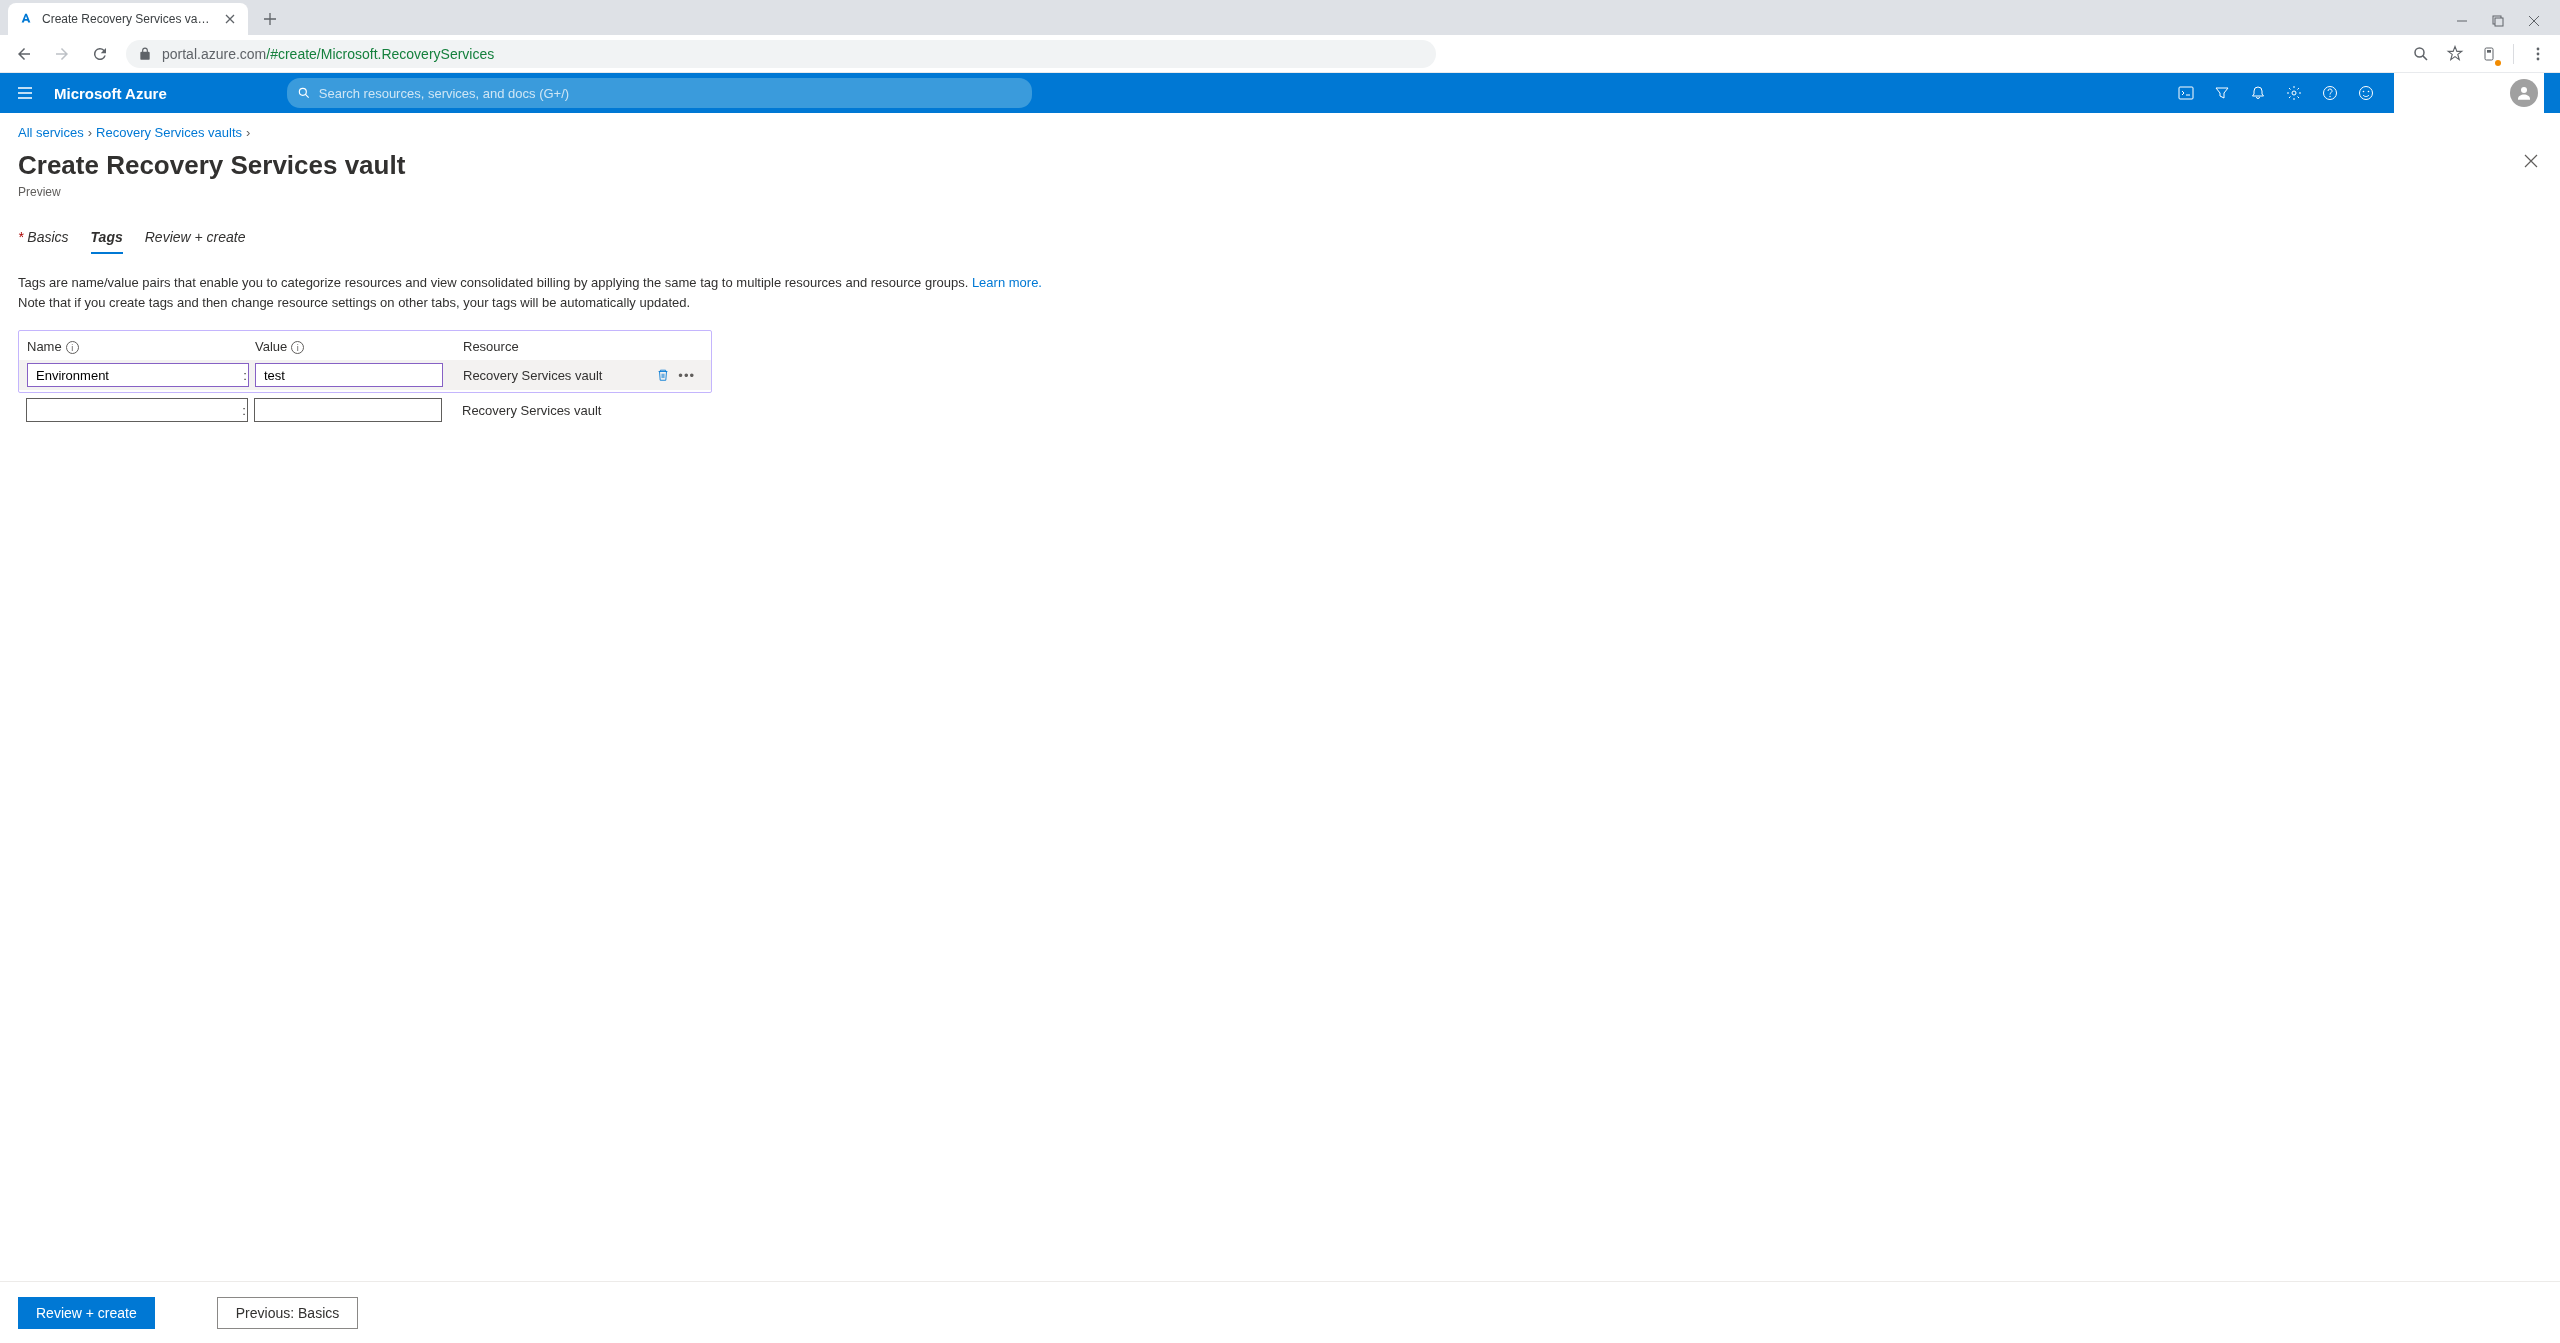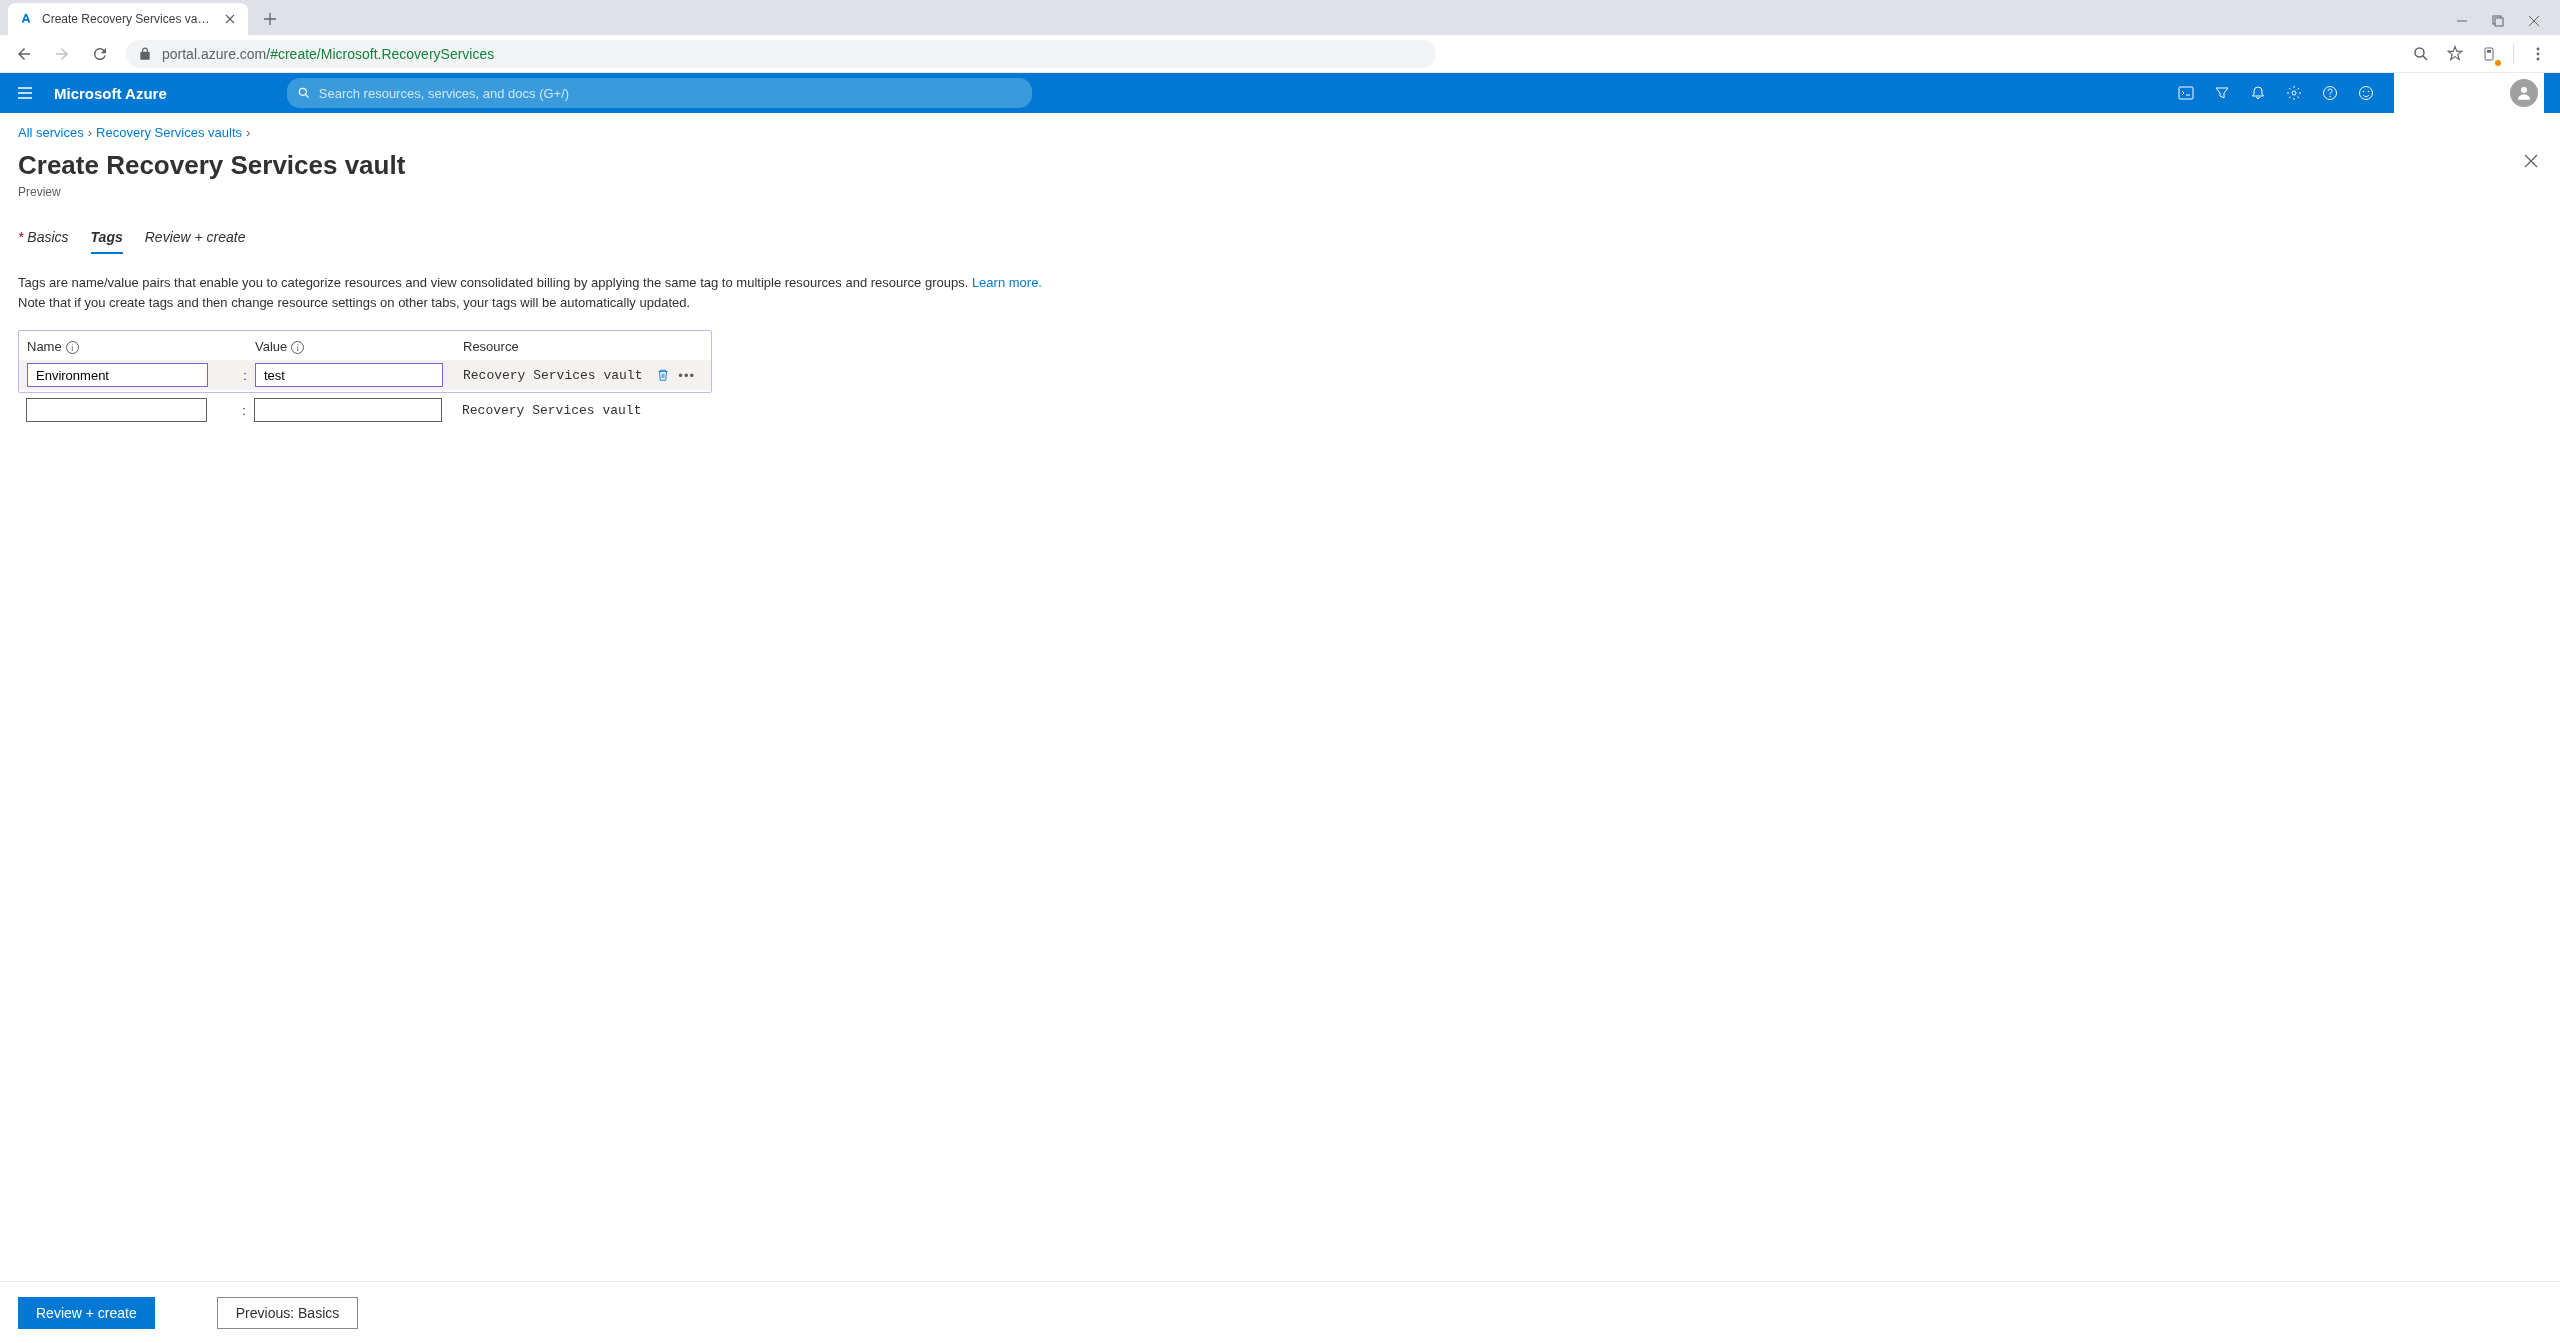--- a/index.html
+++ b/index.html
@@ -65,23 +65,23 @@
     .col-name { width: 208px; }
     .col-sep { width: 20px; text-align: center; }
     .col-value { width: 198px; }
     .col-resource { flex: 1; padding-left: 10px; }
     .info-icon { display: inline-flex; width: 13px; height: 13px; border: 1px solid #605e5c; border-radius: 50%; align-items: center; justify-content: center; font-size: 9px; color: #605e5c; margin-left: 4px; vertical-align: middle; }
     
     .table-row { display: flex; align-items: center; padding: 3px 8px; }
     .table-row.hover { background: #f3f2f1; }
     .tag-input { height: 24px; border: 1px solid #605e5c; padding: 0 8px; font-size: 13px; font-family: inherit; outline: none; }
     .tag-input.filled { border-color: #8661c5; }
-    .col-name .tag-input { width: 181px; }
+    .col-name .tag-input { width: 222px; }
     .col-value .tag-input { width: 188px; }
-    .resource-text { font-size: 13px; color: #323130; font-family: Liberation Mono, monospace; }
+    .resource-text { font-size: 13px; color: #323130; }
     .row-actions { display: flex; gap: 8px; align-items: center; margin-left: auto; padding-right: 8px; }
     .delete-icon { color: #0078d4; cursor: pointer; }
     .more-icon { color: #605e5c; cursor: pointer; letter-spacing: 1px; }
     
     .second-row-wrap { width: 694px; padding: 2px 0; }
     
     
     .footer { position: fixed; bottom: 0; left: 0; right: 0; height: 62px; border-top: 1px solid #edebe9; background: #ffffff; display: flex; align-items: center; padding: 0 18px; gap: 12px; }
     .btn-primary { background: #0078d4; color: #ffffff; border: none; height: 32px; padding: 0 18px; font-size: 14px; cursor: pointer; font-family: inherit; }
     .btn-secondary { background: #ffffff; color: #323130; border: 1px solid #8a8886; height: 32px; padding: 0 18px; font-size: 14px; cursor: pointer; margin-left: 50px; font-family: inherit; }

